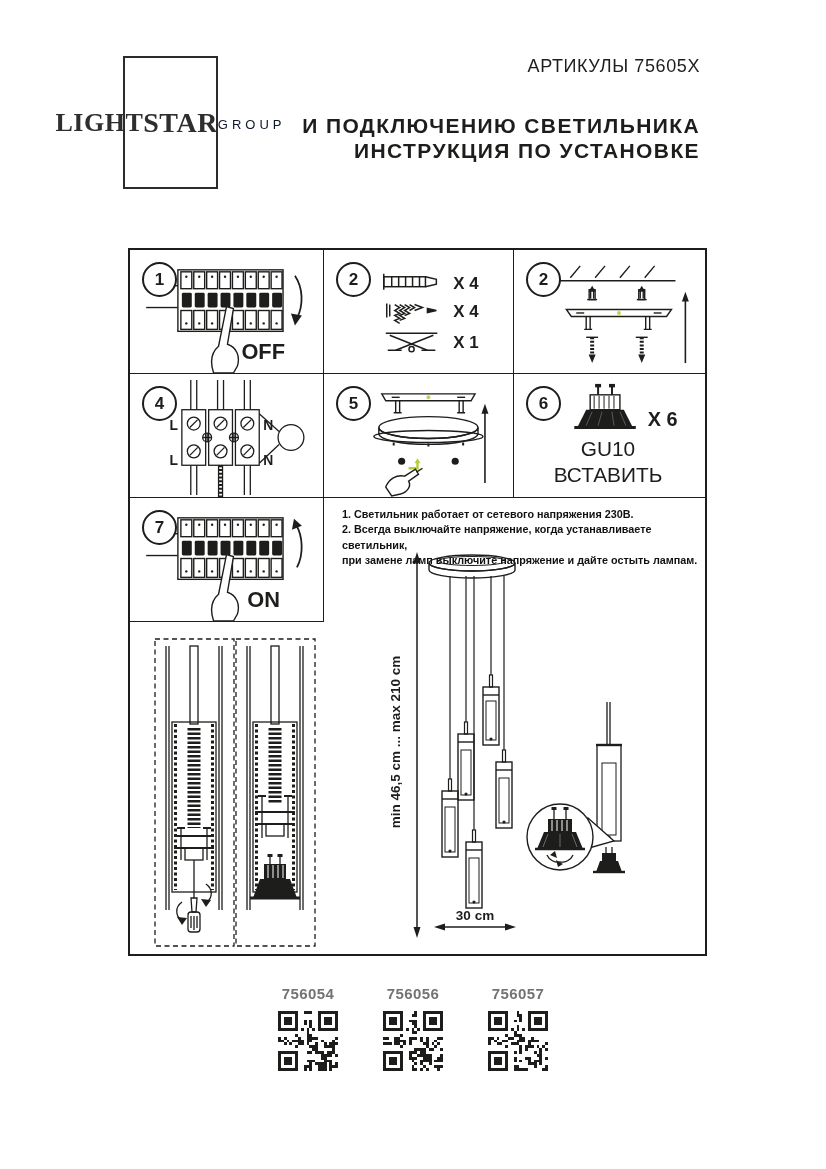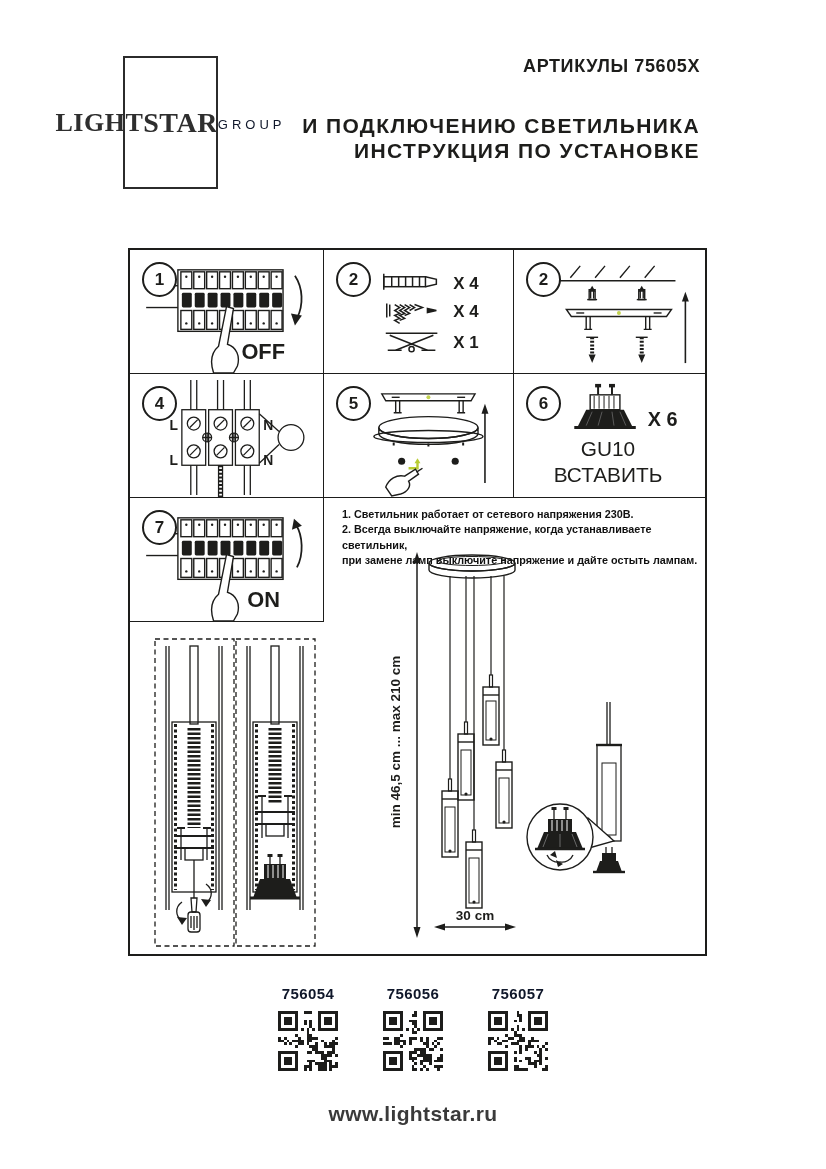--- a/index.html
+++ b/index.html
@@ -12,42 +12,42 @@
   .logo-word.l1{font-size:26px;}
   .logo-word.l2{font-size:28px;}
   .logo-group{font-size:13px;letter-spacing:4px;color:#0f172a;margin-top:4px;}
   .logo-flag{width:60px;height:7px;display:flex;margin-top:6px;}
   .logo-flag div{flex:1;}
   .flag-green{background:#3aa546;}
   .flag-white{background:#ffffff;border-top:1px solid #cfcfcf;border-bottom:1px solid #cfcfcf;box-sizing:border-box;}
   .flag-red{background:#d5312c;}
   .header-right{position:absolute;right:126px;top:55px;text-align:right;color:#1d1d1b;}
   .hr-series{font-size:18px;font-weight:800;letter-spacing:.6px;line-height:1.3;}
-  .hr-articles{font-size:18px;font-weight:700;letter-spacing:.6px;line-height:1.3;}
+  .hr-articles{font-size:18px;font-weight:400;letter-spacing:.6px;line-height:1.3;}
   .hr-title{margin-top:36px;font-size:21px;font-weight:800;letter-spacing:1.4px;line-height:1.18;}
   
   .main-box{position:absolute;left:128px;top:248px;width:579px;height:708px;border:2px solid #1d1d1b;box-sizing:border-box;}
   .cell{position:absolute;box-sizing:border-box;}
   .bR{border-right:1.5px solid #1d1d1b;} .bB{border-bottom:1.5px solid #1d1d1b;}
   .c1{left:0;top:0;width:194px;height:124px;}
   .c2{left:194px;top:0;width:190px;height:124px;}
   .c3{left:384px;top:0;width:191px;height:124px;}
   .c4{left:0;top:124px;width:194px;height:124px;}
   .c5{left:194px;top:124px;width:190px;height:124px;}
   .c6{left:384px;top:124px;width:191px;height:124px;}
   .c7{left:0;top:248px;width:194px;height:124px;}
   .num-circle{position:absolute;left:12px;top:12px;width:31px;height:31px;border:2px solid #1d1d1b;border-radius:50%;
               display:flex;align-items:center;justify-content:center;font-size:17px;font-weight:700;background:#fff;z-index:2;}
   .cell svg{position:absolute;left:0;top:0;width:100%;height:100%;}
   .notes{position:absolute;left:212px;top:257px;width:366px;font-size:10.8px;font-weight:700;line-height:1.42;color:#111;}
   .big-diagram{position:absolute;left:0;top:0;width:575px;height:704px;pointer-events:none;}
   
   .qr-row{position:absolute;left:0;top:985px;width:826px;display:flex;justify-content:center;gap:41px;}
   .qr-item{width:64px;text-align:center;}
-  .qr-label{font-size:15px;font-weight:700;letter-spacing:.4px;color:#0f172a;margin-bottom:9px;}
+  .qr-label{font-size:15px;font-weight:700;letter-spacing:.4px;color:#737373;margin-bottom:9px;}
   .qr-code svg{width:60px;height:60px;display:block;margin:0 auto;shape-rendering:crispEdges;}
   .footer-url{position:absolute;left:0;top:1102px;width:826px;text-align:center;font-size:21px;font-weight:800;color:#3a3a3a;letter-spacing:.4px;}
   svg text{font-family:"Liberation Sans",sans-serif;}
 </style>
 </head>
 <body>
 
 <div class="page">
 
   <div class="logo-box">
@@ -1083,15 +1083,14 @@
             <rect x="11" y="20" width="1" height="1" fill="#1d1d1b"></rect>
             <rect x="12" y="20" width="1" height="1" fill="#1d1d1b"></rect>
             <rect x="13" y="20" width="1" height="1" fill="#1d1d1b"></rect>
             <rect x="19" y="20" width="1" height="1" fill="#1d1d1b"></rect>
             <rect x="20" y="20" width="1" height="1" fill="#1d1d1b"></rect>
           </svg>
         </div>
     </div>
   </div>
 
-  <div class="footer-url">www.lightstar.ru</div>
 
 </div>
 
 </body></html>

